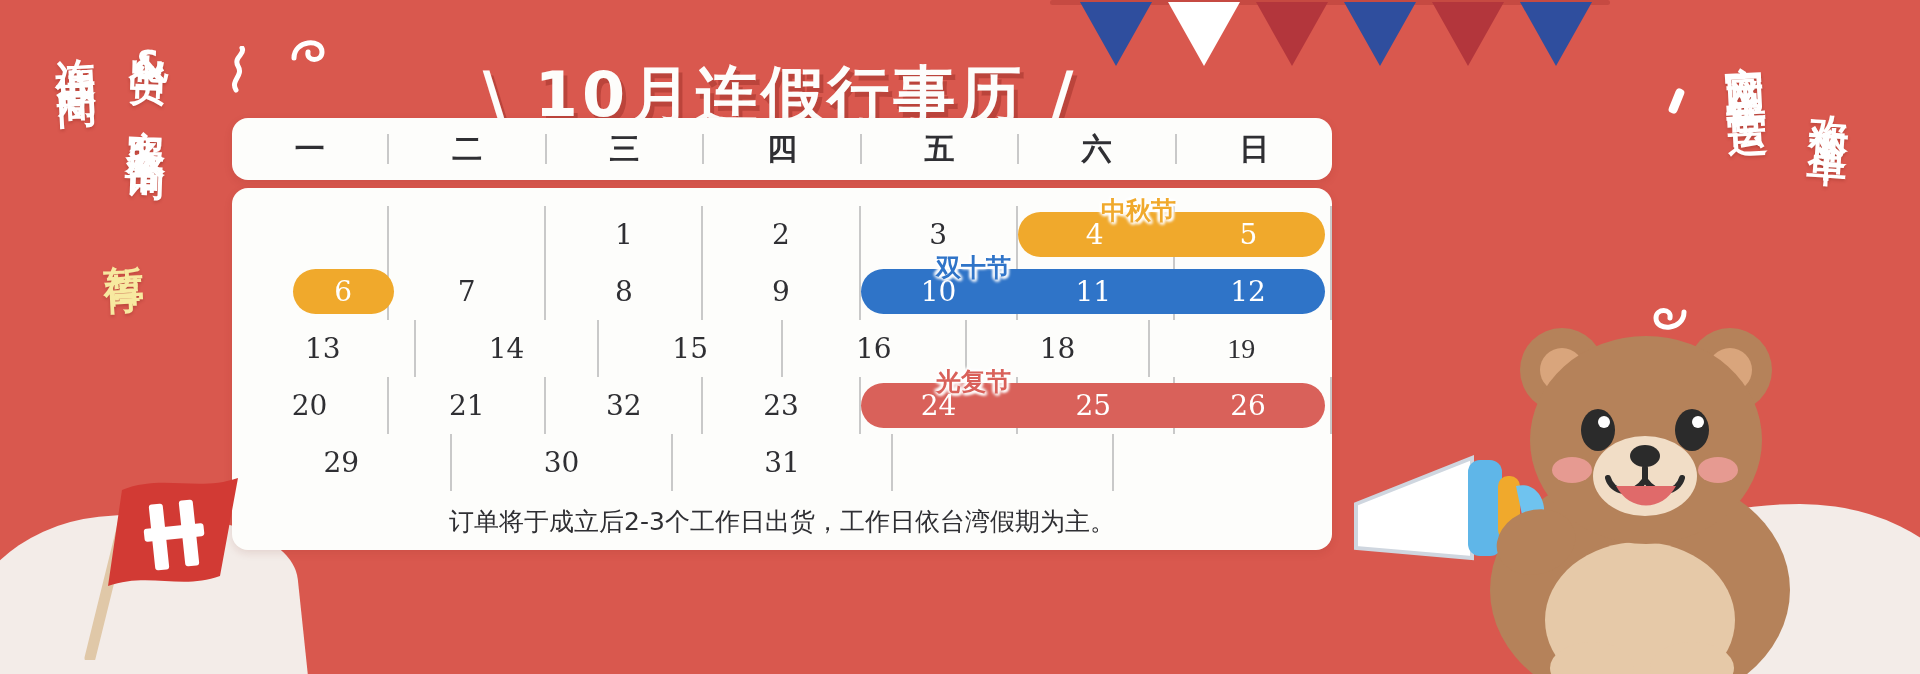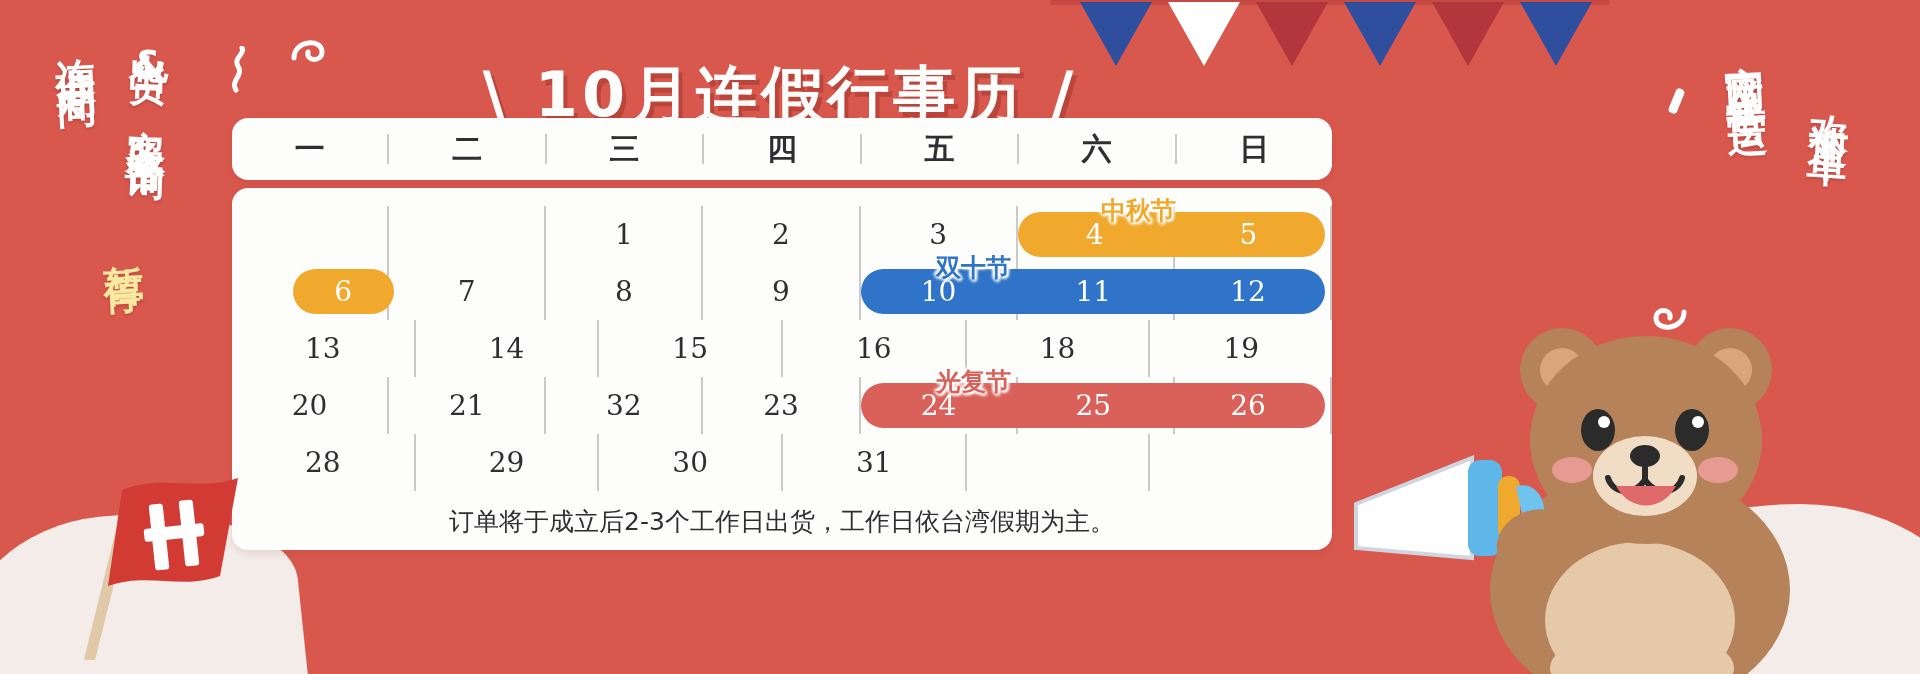--- a/index.html
+++ b/index.html
@@ -95,21 +95,21 @@
     box-shadow: 0 3px 8px rgba(120,30,25,.12);
   }
   .week { display: flex; position: relative; height: 57px; }
   .day {
     flex: 1; position: relative;
     display: flex; align-items: center; justify-content: center;
     border-right: 2px solid #c9c9c9;
     font-family: "DejaVu Serif", serif;
     font-size: 28px; color: #2f2f33;
   }
-  .day:last-child { border-right: none; }
+  .day:last-child { border-right: none; font-family: Liberation Serif, serif; }
   .day.muted { color: transparent; }
 
   
   .pill {
     position: absolute; height: 45px; border-radius: 24px;
     display: flex; align-items: center; z-index: 2; pointer-events: auto;
   }
   .pill .pd {
     flex: 1; text-align: center; color: #ffffff;
     font-family: "DejaVu Serif", serif; font-size: 28px;
@@ -248,21 +248,20 @@
       <div class="day muted">26</div>
       <div class="pill red" style="left:57.2%;right:0.6%;top:6px;">
         <div class="pd">24</div>
         <div class="pd">25</div>
         <div class="pd">26</div>
       </div>
       <div class="holiday-tag red" style="left:64%;top:-12px;text-align:right;">光复节</div>
     </div>
 
     <div class="week">
-      <div class="day">28</div>
       <div class="day">29</div>
       <div class="day">30</div>
       <div class="day">31</div>
       <div class="day"></div>
       <div class="day"></div>
     </div>
 
     <div class="cal-note">订单将于成立后2-3个工作日出货，工作日依台湾假期为主。</div>
   </div>
 </div>

